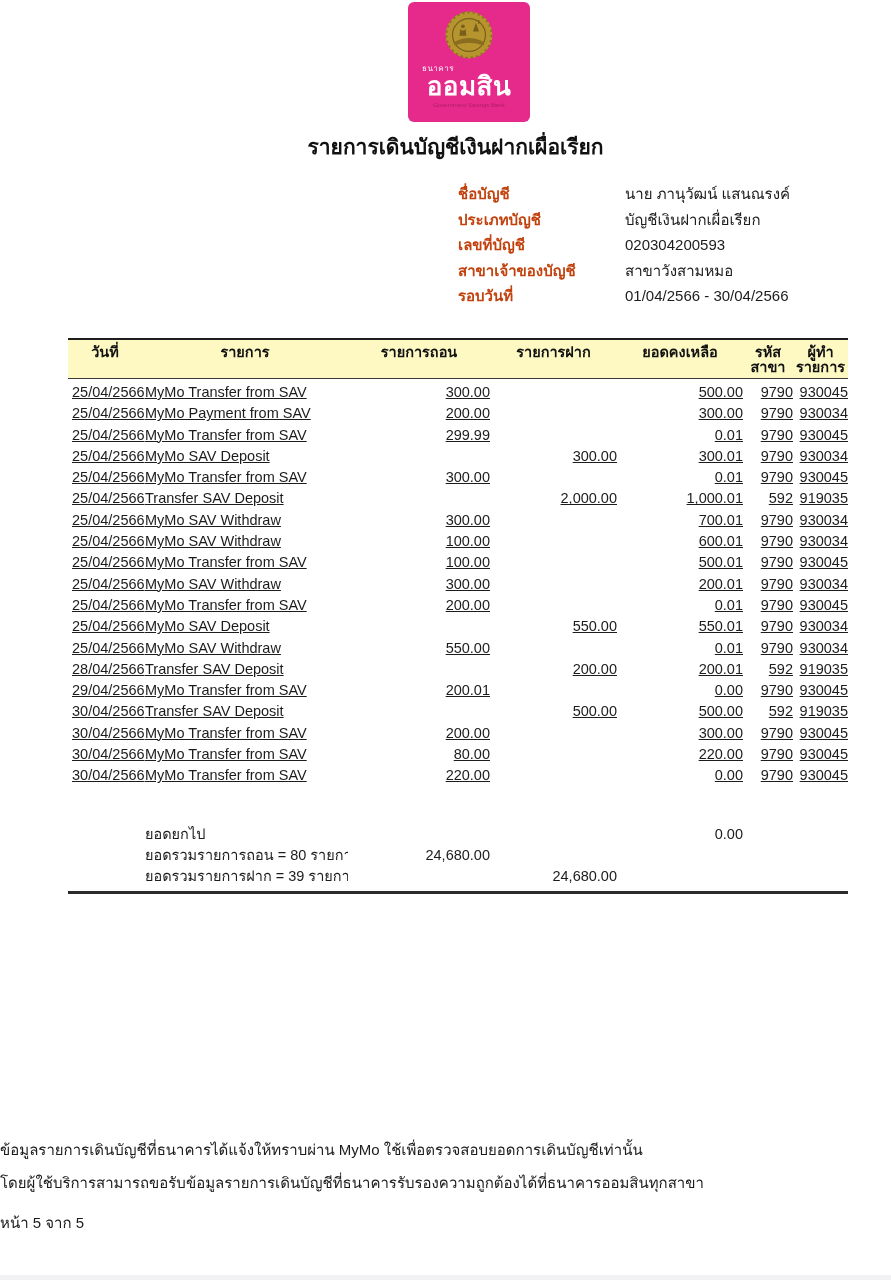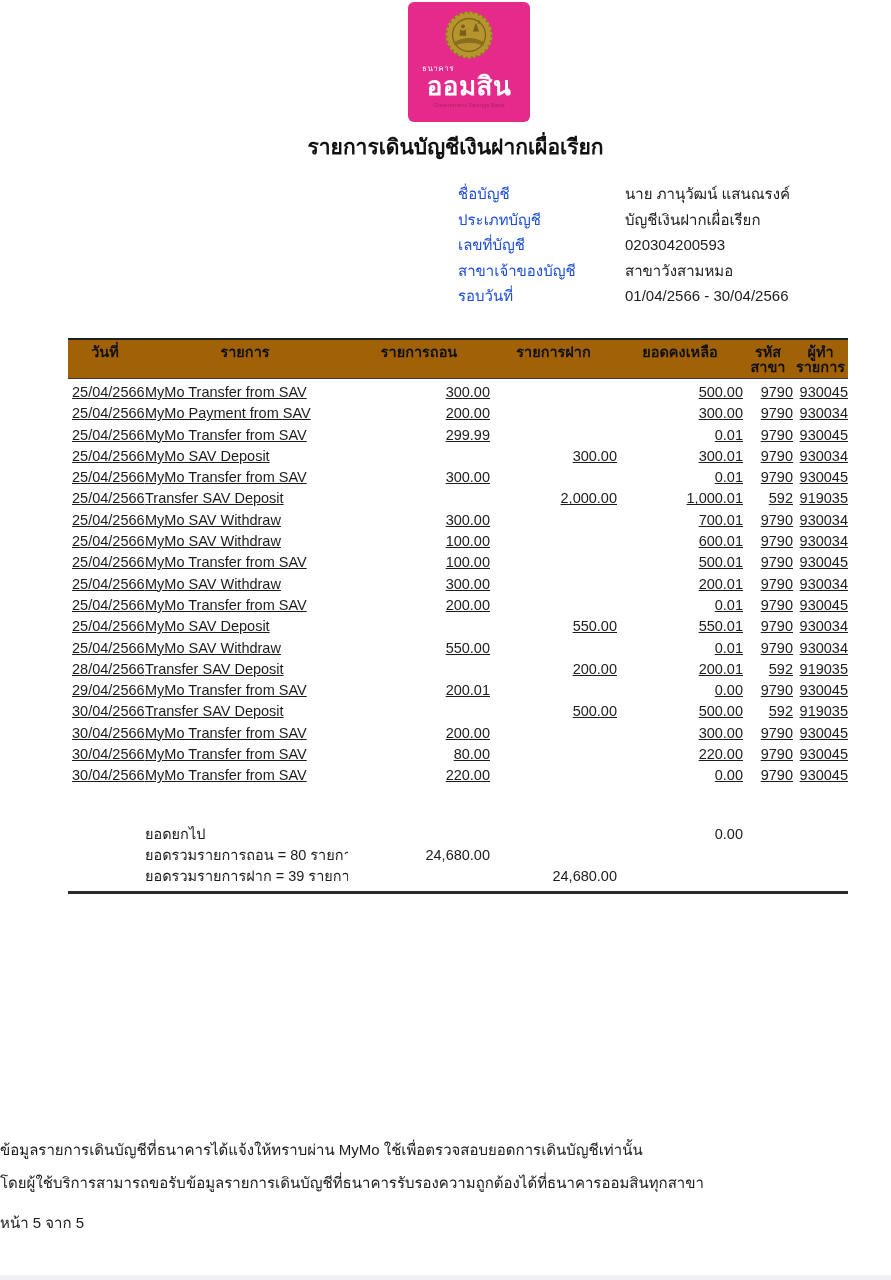--- a/index.html
+++ b/index.html
@@ -54,37 +54,37 @@
   
   .account-info {
     position: absolute;
     left: 458px; top: 183px;
     display: grid;
     grid-template-columns: 167px auto;
     row-gap: 4px;
     font-size: 15px;
     line-height: 21.5px;
   }
-  .account-info .label { font-weight: normal; color: #1d4ed8; }
+  .account-info .label { font-weight: bold; color: #c2410c; }
   .account-info .value { color: #1c1c1c; }
 
   
   .stmt-table {
     position: absolute;
     left: 68px; top: 338px;
     width: 780px;
     font-size: 14.5px;
   }
   .col-grid {
     display: grid;
     grid-template-columns: 74px 206px 142px 127px 126px 50px 55px;
     align-items: start;
   }
   .thead {
-    background: #a16207;
+    background: #fef9c3;
     border-top: 2px solid #1f1f1f;
     border-bottom: 1.5px solid #3a3a3a;
     min-height: 36px;
     padding: 3px 0 3px 0;
     font-weight: bold;
     color: #111111;
   }
   .thead .hc { text-align: center; line-height: 15px; padding-top: 2px; }
   .thead .hc.two-line { padding-top: 2px; }
   .tbody .row { height: 21.3px; line-height: 21.3px; white-space: nowrap; }

